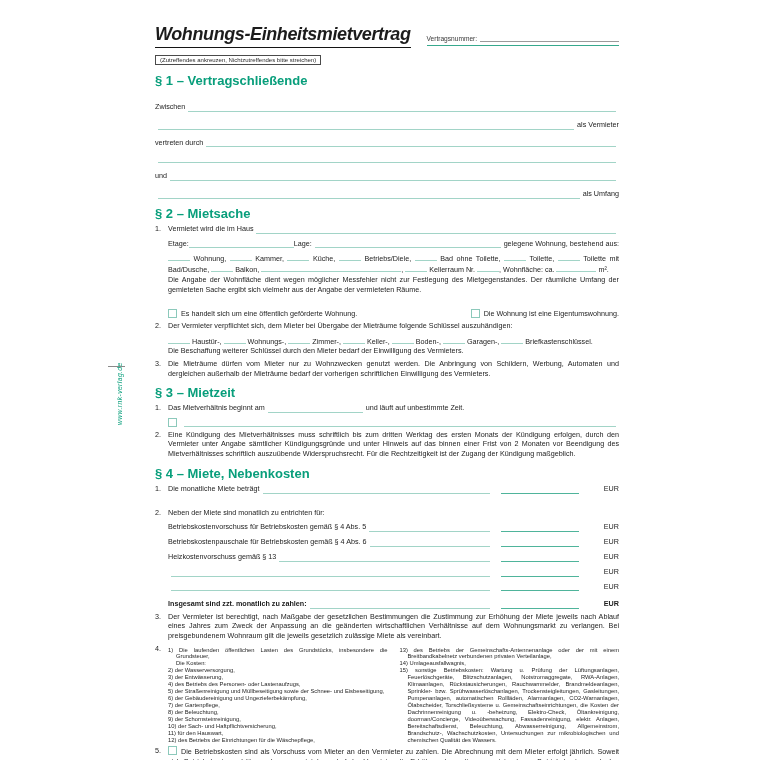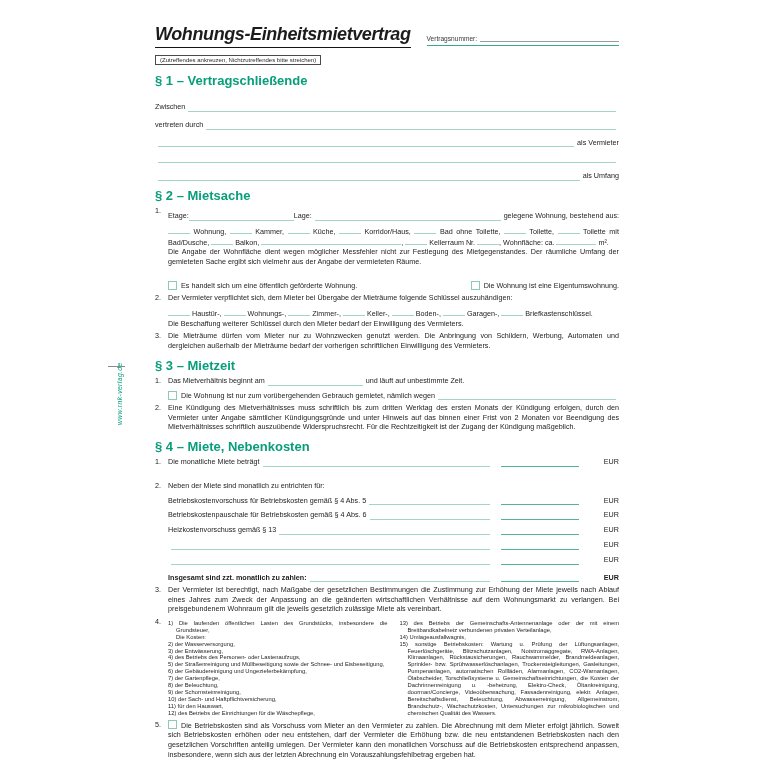--- a/index.html
+++ b/index.html
@@ -75,52 +75,60 @@
   </div>
   <div class="subtitle-box">(Zutreffendes ankreuzen, Nichtzutreffendes bitte streichen)</div>
 
   
   <div class="sec-h">§ 1 – Vertragschließende</div>
   <div class="frow m3">
     <span>Zwischen</span>
     <span class="fillflex"></span>
   </div>
   <div class="frow m9">
+    <span class="fillflex"></span>
+    <span>als Vermieter</span>
+  </div>
+  <div class="frow m9">
     <span>vertreten durch</span>
     <span class="fillflex"></span>
   </div>
   <div class="frow m9">
     <span class="fillflex"></span>
-    <span>als Vermieter</span>
-  </div>
-  <div class="frow m9">
+  </div>
+  <div class="frow m9">
+    <span>und</span>
     <span class="fillflex"></span>
   </div>
   <div class="frow m9">
     <span class="fillflex"></span>
     <span>als Umfang</span>
   </div>
 
   
   <div class="sec-h">§ 2 – Mietsache</div>
   <div class="item">
     <div class="no">1.</div>
     <div class="ibody">
+      <div class="frow">
+        <span>Vermietet wird die im Haus</span>
+        <span class="fillflex"></span>
+      </div>
       <div class="frow m5">
         <span>Etage:</span>
         <span class="bl w105"></span>
         <span>Lage:</span>
         <span class="fillflex"></span>
         <span>gelegene Wohnung, bestehend aus:</span>
       </div>
       <div class="txt just m5">
         <span class="bl w22"></span> <span>Wohnung,</span>
         <span class="bl w22"></span> <span>Kammer,</span>
         <span class="bl w22"></span> <span>Küche,</span>
-        <span class="bl w22"></span> <span>Korridor/Haus,</span>
+        <span class="bl w22"></span> <span>Betriebs/Diele,</span>
         <span class="bl w22"></span> <span>Bad ohne Toilette,</span>
         <span class="bl w22"></span> <span>Toilette,</span>
         <span class="bl w22"></span> <span>Toilette mit Bad/Dusche,</span>
         <span class="bl w22"></span> <span>Balkon,</span>
         <span class="bl w140"></span><span>,</span>
         <span class="bl w22"></span> <span>Kellerraum Nr.</span>
         <span class="bl w22"></span><span>, Wohnfläche: ca.</span>
         <span class="bl w40"></span> <span>m².</span>
       </div>
       <div class="txt just">Die Angabe der Wohnfläche dient wegen möglicher Messfehler nicht zur Festlegung des Mietgegenstandes. Der räumliche Umfang der gemieteten Sache ergibt sich vielmehr aus der Angabe der vermieteten Räume.</div>
@@ -162,21 +170,20 @@
   <div class="item">
     <div class="no">1.</div>
     <div class="ibody">
       <div class="frow">
         <span>Das Mietverhältnis beginnt am</span>
         <span class="bl w95" style="margin:0 3px"></span>
         <span>und läuft auf unbestimmte Zeit.</span>
       </div>
       <div class="frow m5">
         <span class="cb"></span>
-        <span>Die Wohnung ist nur zum vorübergehenden Gebrauch gemietet, nämlich wegen</span>
         <span class="fillflex"></span>
       </div>
     </div>
   </div>
   <div class="item">
     <div class="no">2.</div>
     <div class="ibody txt just">Eine Kündigung des Mietverhältnisses muss schriftlich bis zum dritten Werktag des ersten Monats der Kündigung erfolgen, durch den Vermieter unter Angabe sämtlicher Kündigungsgründe und unter Hinweis auf das binnen einer Frist von 2 Monaten vor Beendigung des Mietverhältnisses schriftlich auszuübende Widerspruchsrecht. Für die Rechtzeitigkeit ist der Zugang der Kündigung maßgeblich.</div>
   </div>
 
   

